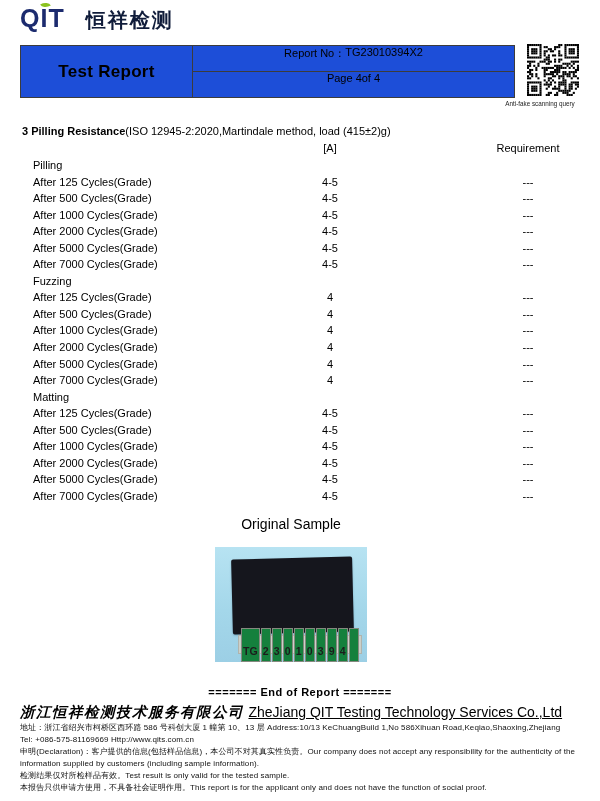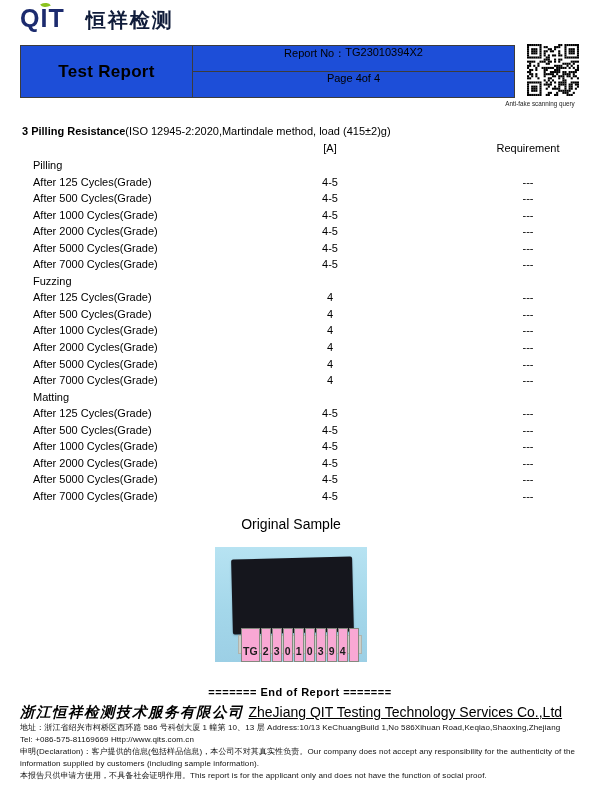--- a/index.html
+++ b/index.html
@@ -43,21 +43,21 @@
   .t-req   { position:absolute; left:483px; top:0; width:90px; text-align:center; }
 
   
   .sample-title { position:absolute; left:191px; top:516px; width:200px; text-align:center; font-size:14px; }
   .photo { position:absolute; left:215px; top:547px; width:152px; height:115px;
            background:linear-gradient(180deg,#b7e3f2 0%,#a4d7ea 55%,#9ccfe5 100%); }
   .fabric { position:absolute; left:17px; top:11px; width:121px; height:75px; background:#15161d;
             border-radius:2px; transform:rotate(-1.4deg); box-shadow:0 1px 2px rgba(40,80,110,.35); }
   .label-strip { position:absolute; left:23px; top:88px; height:19px; background:#ccd0c9; border:1px solid #b0b4ad;
                  display:flex; align-items:center; gap:1px; padding:1px 2px; }
-  .tile { background:#f9a8d4; border:1px solid #85897f; color:#1c1c1c; font-size:10.5px; font-weight:bold;
+  .tile { background:#15803d; border:1px solid #85897f; color:#1c1c1c; font-size:10.5px; font-weight:bold;
           height:15px; line-height:13px; text-align:center; min-width:10px; padding:16px 1px; }
   .tile-blank { width:9px; }
 
   
   .end-report { position:absolute; left:0; top:686px; width:600px; text-align:center; font-size:11px; font-weight:bold; letter-spacing:0.5px; }
   .footer { position:absolute; left:20px; top:703px; width:562px; }
   .f-company { white-space:nowrap; }
   .f-company-cn { font-family:"Liberation Serif","DejaVu Serif",serif; font-style:italic; font-weight:bold;
                   font-size:14.5px; letter-spacing:1.5px; }
   .f-company-en { font-size:14px; margin-left:0;text-decoration:underline; }
@@ -535,17 +535,18 @@
 
   <div class="footer">
     <div class="f-company">
       <span class="f-company-cn">浙江恒祥检测技术服务有限公司</span>
       <span class="f-company-en">ZheJiang QIT Testing Technology Services Co.,Ltd</span>
     </div>
     <div class="f-lines">
       <div>地址：浙江省绍兴市柯桥区西环路 586 号科创大厦 1 幢第 10、13 层  Address:10/13 KeChuangBuild 1,No 586Xihuan Road,Keqiao,Shaoxing,Zhejiang</div>
       <div>Tel:    +086-575-81169669     Http://www.qits.com.cn</div>
       <div>申明(Declaration)：客户提供的信息(包括样品信息)，本公司不对其真实性负责。Our company does not accept any responsibility for the authenticity of the information supplied by customers (including sample information).</div>
+      <div>检测结果仅对所检样品有效。Test result is only valid for the tested sample.</div>
       <div>本报告只供申请方使用，不具备社会证明作用。This report is for the applicant only and does not have the function of social proof.</div>
     </div>
   </div>
 
 </div>
 
 </body></html>

